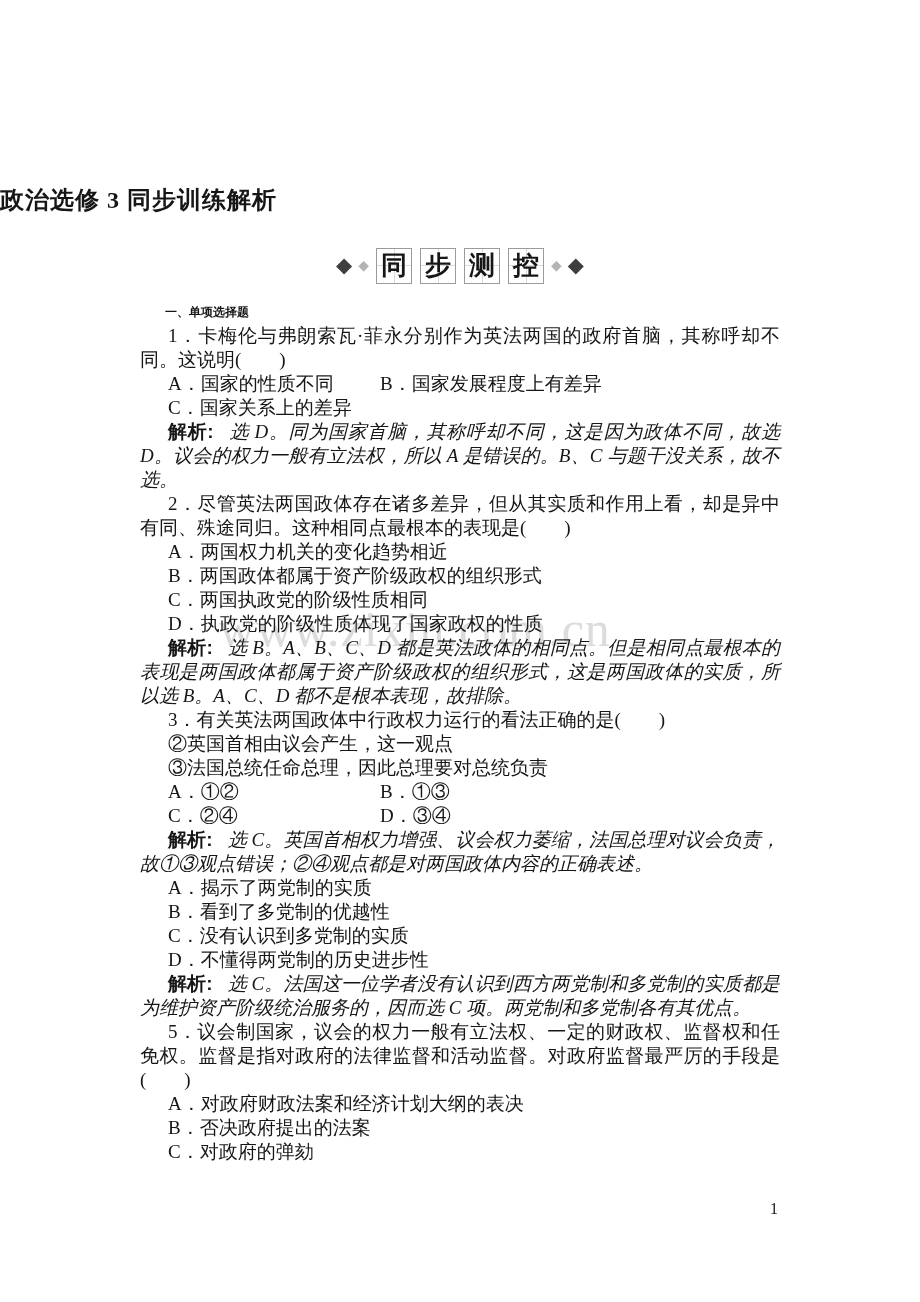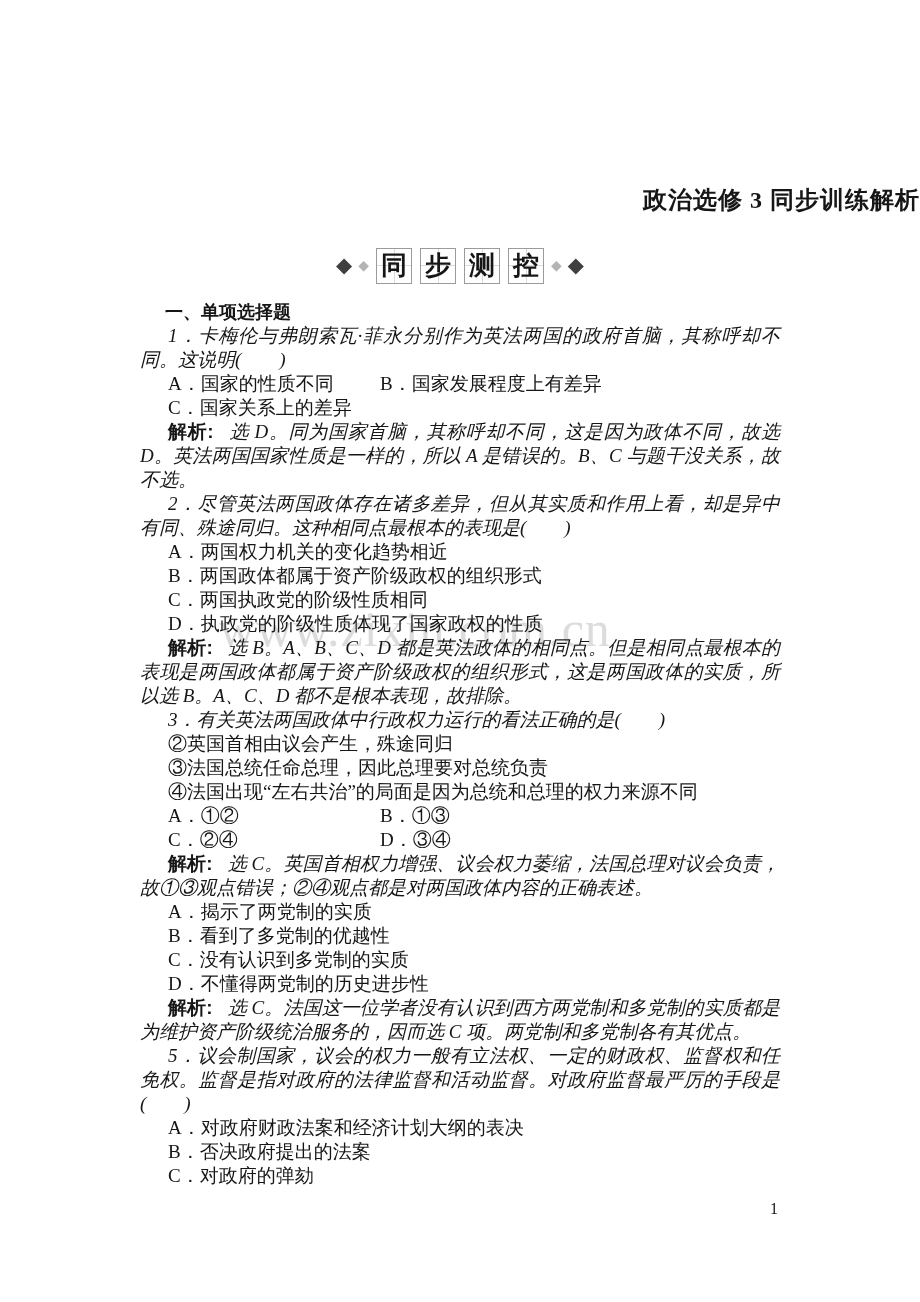--- a/index.html
+++ b/index.html
@@ -2,21 +2,21 @@
 <html><head>
 <meta charset="utf-8">
 <style>
   html,body { margin:0; padding:0; background:#fff; }
   .page {
     position:relative; width:920px; height:1302px; background:#ffffff;
     font-family:"Liberation Serif","DejaVu Serif",serif; color:#161616;
     overflow:hidden;
   }
   .doc-title {
-    margin:0; padding-top:186px; text-align:right;
+    margin:0; padding-top:186px; text-align:left;
     font-size:24px; font-weight:700; line-height:1.2; letter-spacing:1px;
     position:relative; z-index:1;
   }
   .banner {
     margin-top:32px; display:flex; justify-content:center; align-items:center;
     gap:6px; height:38px; position:relative; z-index:1;
   }
   .dm { line-height:1; display:inline-block; }
   .dm.big   { font-size:21px; color:#3f3f3f; }
   .dm.small { font-size:14px; color:#b4b4b4; }
@@ -29,23 +29,23 @@
       linear-gradient(to bottom,#dadada,#dadada) no-repeat center / 1px 100%;
   }
   .content {
     position:relative; z-index:1;
     margin:15px 0 0 140px; width:640px;
     font-size:19px; line-height:24px;
   }
   .content p { margin:0; }
   .heading {
     font-weight:700; text-indent:25px;
-    font-family:"Liberation Sans","DejaVu Sans",sans-serif; font-size:18px;
+    font-family:"Liberation Sans","DejaVu Sans",sans-serif; font-size:12px;
   }
-  .stem { text-indent:28px; text-align:justify;font-style:italic; }
+  .stem { text-indent:28px; text-align:justify; }
   .stmt { text-indent:28px; }
   .opt  { padding-left:28px; }
   .optrow { display:flex; padding-left:28px; }
   .optrow .o1 { width:212px; flex:0 0 auto; }
   .optrow .o2 { flex:1; }
   .analysis { text-indent:28px; text-align:justify; }
   .analysis .lbl {
     font-weight:700; font-style:normal; margin-right:15px;
     font-family:"Liberation Sans","DejaVu Sans",sans-serif;
   }
@@ -91,37 +91,36 @@
 
     <div>
       <p class="stem">1．卡梅伦与弗朗索瓦·菲永分别作为英法两国的政府首脑，其称呼却不同。这说明(　　)</p>
       <div class="optrow">
         <span class="o1">A．国家的性质不同</span>
         <span class="o2">B．国家发展程度上有差异</span>
       </div>
       <div class="optrow">
         <span class="o1">C．国家关系上的差异</span>
       </div>
-      <p class="analysis"><b class="lbl">解析:</b><span class="kai">选 D。同为国家首脑，其称呼却不同，这是因为政体不同，故选 D。英法两国国家性质是一样的，所以 A 是错误的。B、C 与题干没关系，故不选。</span></p>
+      <p class="analysis"><b class="lbl">解析:</b><span class="kai">选 D。同为国家首脑，其称呼却不同，这是因为政体不同，故选 D。议会的权力一般有立法权，所以 A 是错误的。B、C 与题干没关系，故不选。</span></p>
     </div>
 
     <div>
       <p class="stem">2．尽管英法两国政体存在诸多差异，但从其实质和作用上看，却是异中有同、殊途同归。这种相同点最根本的表现是(　　)</p>
       <p class="opt">A．两国权力机关的变化趋势相近</p>
       <p class="opt">B．两国政体都属于资产阶级政权的组织形式</p>
       <p class="opt">C．两国执政党的阶级性质相同</p>
       <p class="opt">D．执政党的阶级性质体现了国家政权的性质</p>
       <p class="analysis"><b class="lbl">解析:</b><span class="kai">选 B。A、B、C、D 都是英法政体的相同点。但是相同点最根本的表现是两国政体都属于资产阶级政权的组织形式，这是两国政体的实质，所以选 B。A、C、D 都不是根本表现，故排除。</span></p>
     </div>
 
     <div>
       <p class="stem">3．有关英法两国政体中行政权力运行的看法正确的是(　　)</p>
-      <p class="stmt">②英国首相由议会产生，殊途同归</p>
+      <p class="stmt">②英国首相由议会产生，这一观点</p>
       <p class="stmt">③法国总统任命总理，因此总理要对总统负责</p>
-      <p class="stmt">④法国出现“左右共治”的局面是因为总统和总理的权力来源不同</p>
       <div class="optrow">
         <span class="o1">A．①②</span>
         <span class="o2">B．①③</span>
       </div>
       <div class="optrow">
         <span class="o1">C．②④</span>
         <span class="o2">D．③④</span>
       </div>
       <p class="analysis"><b class="lbl">解析:</b><span class="kai">选 C。英国首相权力增强、议会权力萎缩，法国总理对议会负责，故①③观点错误；②④观点都是对两国政体内容的正确表述。</span></p>
     </div>

